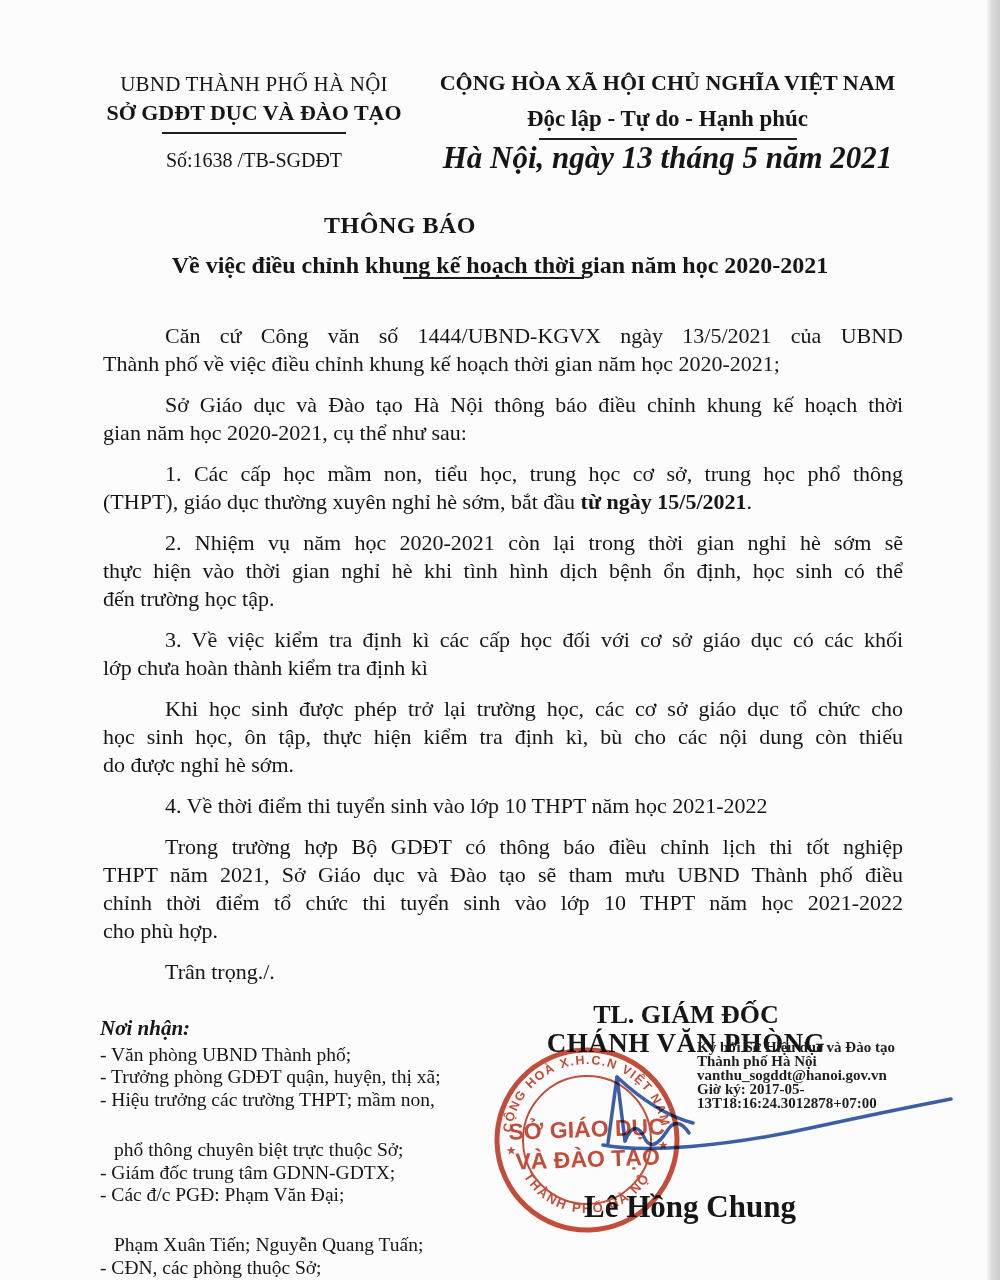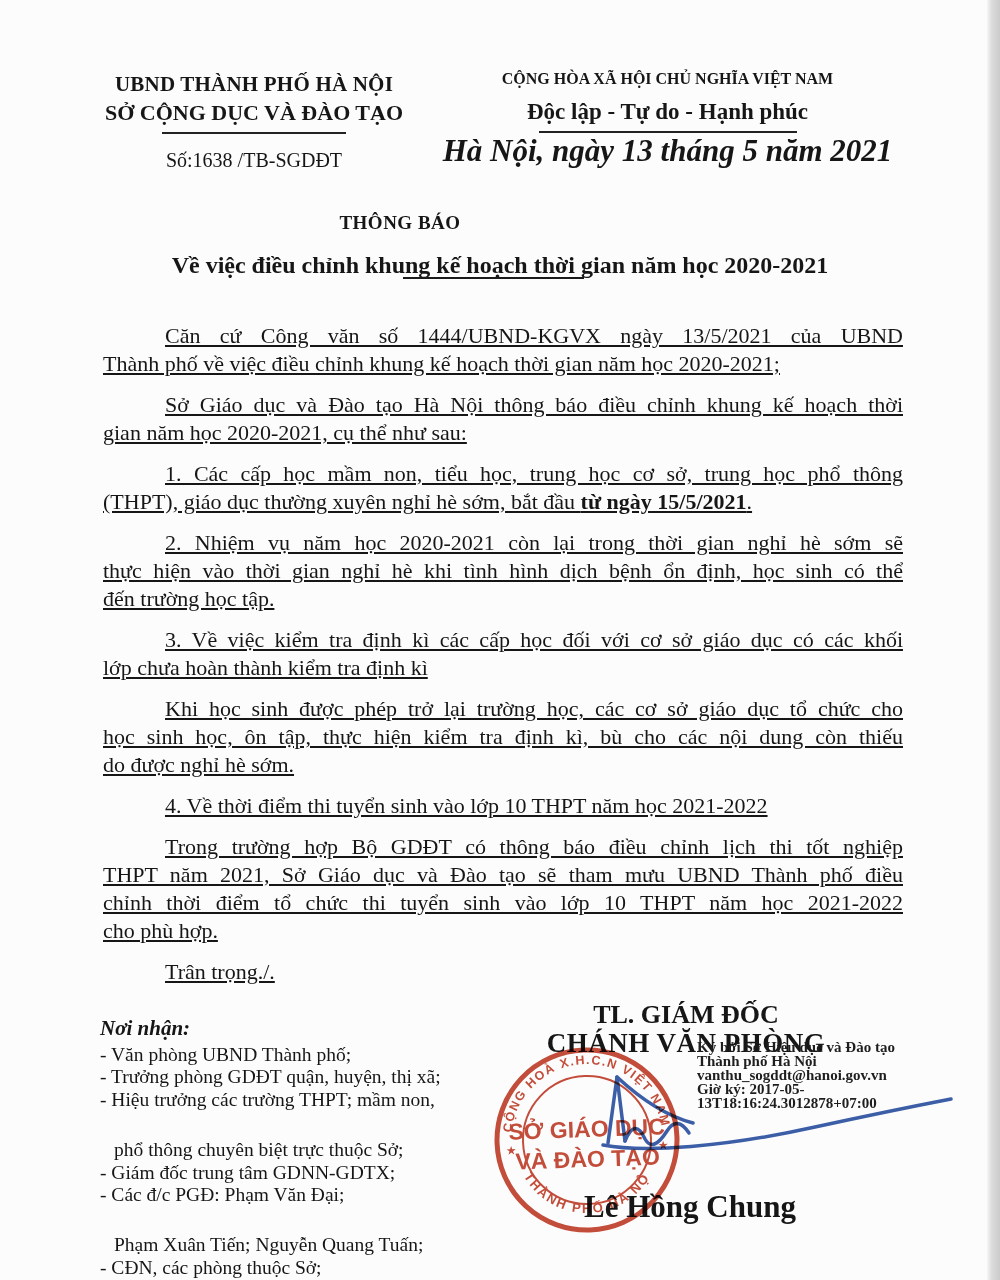--- a/index.html
+++ b/index.html
@@ -3,39 +3,39 @@
 <meta charset="utf-8">
 <style>
   html,body{margin:0;padding:0;}
   body{width:1000px;height:1280px;overflow:hidden;background:#e9e9e9;}
   .page{position:relative;width:1000px;height:1280px;background:#fcfcfc;
         font-family:"Liberation Serif","DejaVu Serif",serif;color:#161616;}
   .edge-strip{position:absolute;top:0;right:0;width:13px;height:1280px;
         background:linear-gradient(90deg,#f6f6f6 0%,#dcdcdc 35%,#cbcbcb 100%);}
   
   .hdr-left{position:absolute;left:88px;top:72px;width:332px;text-align:center;line-height:1.18;}
-  .hdr-left .l1{font-size:21px;letter-spacing:.2px;font-weight:bold;}
+  .hdr-left .l1{font-size:21px;letter-spacing:.2px;}
   .hdr-left .l2{font-size:22px;font-weight:bold;margin-top:3px;}
   .hdr-left .rule{width:184px;height:2px;background:#222;margin:6px auto 0;}
   .hdr-left .num{font-size:20px;margin-top:15px;}
   .hdr-right{position:absolute;left:420px;top:70px;width:495px;text-align:center;line-height:1.15;}
-  .hdr-right .l1{font-size:16px;font-weight:bold;}
+  .hdr-right .l1{font-size:22px;font-weight:bold;}
   .hdr-right .l2{font-size:23px;font-weight:bold;margin-top:11px;}
   .hdr-right .rule{width:258px;height:2px;background:#222;margin:5px auto 0;}
   .hdr-right .date{font-size:31px;font-style:italic;font-weight:700;}
   
   .doc-title{position:absolute;left:0;top:212px;width:800px;text-align:center;
-             font-size:19px;font-weight:bold;letter-spacing:.5px;}
+             font-size:24px;font-weight:bold;letter-spacing:.5px;}
   .doc-subtitle{position:absolute;left:0;top:252px;width:1000px;text-align:center;
              font-size:24px;font-weight:bold;}
   .title-rule{position:absolute;left:403px;top:277px;width:181px;height:2px;background:#1a1a1a;}
   
   .body-text{position:absolute;left:103px;top:322px;width:800px;font-size:22px;line-height:28px;}
   .para{margin:0 0 13px 0;}
-  .para .line{text-align:justify;text-decoration:underline;}
+  .para .line{text-align:justify;}
   .para .line.j{text-align-last:justify;}
   .para .line.first{text-indent:62px;}
   
   .recipients{position:absolute;left:100px;top:996px;width:430px;}
   .recipients .head{font-size:21px;font-weight:bold;font-style:italic;margin-bottom:3px;margin-top:20px;}
   .recipients .item{font-size:19.5px;line-height:22.4px;}
   .recipients .item.ind{padding-left:14px;margin-top:28px;}
   
   .sig-t1{position:absolute;left:530px;top:1000px;width:312px;text-align:center;
           font-size:26px;font-weight:bold;}
@@ -50,21 +50,21 @@
   .handwriting{position:absolute;left:575px;top:1055px;width:395px;height:110px;z-index:3;
           mix-blend-mode:multiply;}
 </style>
 </head>
 <body>
 
 <div class="page">
 
   <div class="hdr-left">
     <div class="l1">UBND THÀNH PHỐ HÀ NỘI</div>
-    <div class="l2">SỞ CỘNG DỤC VÀ ĐÀO TẠO</div>
+    <div class="l2">SỞ GDĐT DỤC VÀ ĐÀO TẠO</div>
     <div class="rule"></div>
     <div class="num">Số:1638 /TB-SGDĐT</div>
   </div>
 
   <div class="hdr-right">
     <div class="l1">CỘNG HÒA XÃ HỘI CHỦ NGHĨA VIỆT NAM</div>
     <div class="l2">Độc lập - Tự do - Hạnh phúc</div>
     <div class="rule"></div>
     <div class="date">Hà Nội, ngày 13 tháng 5 năm 2021</div>
   </div>

